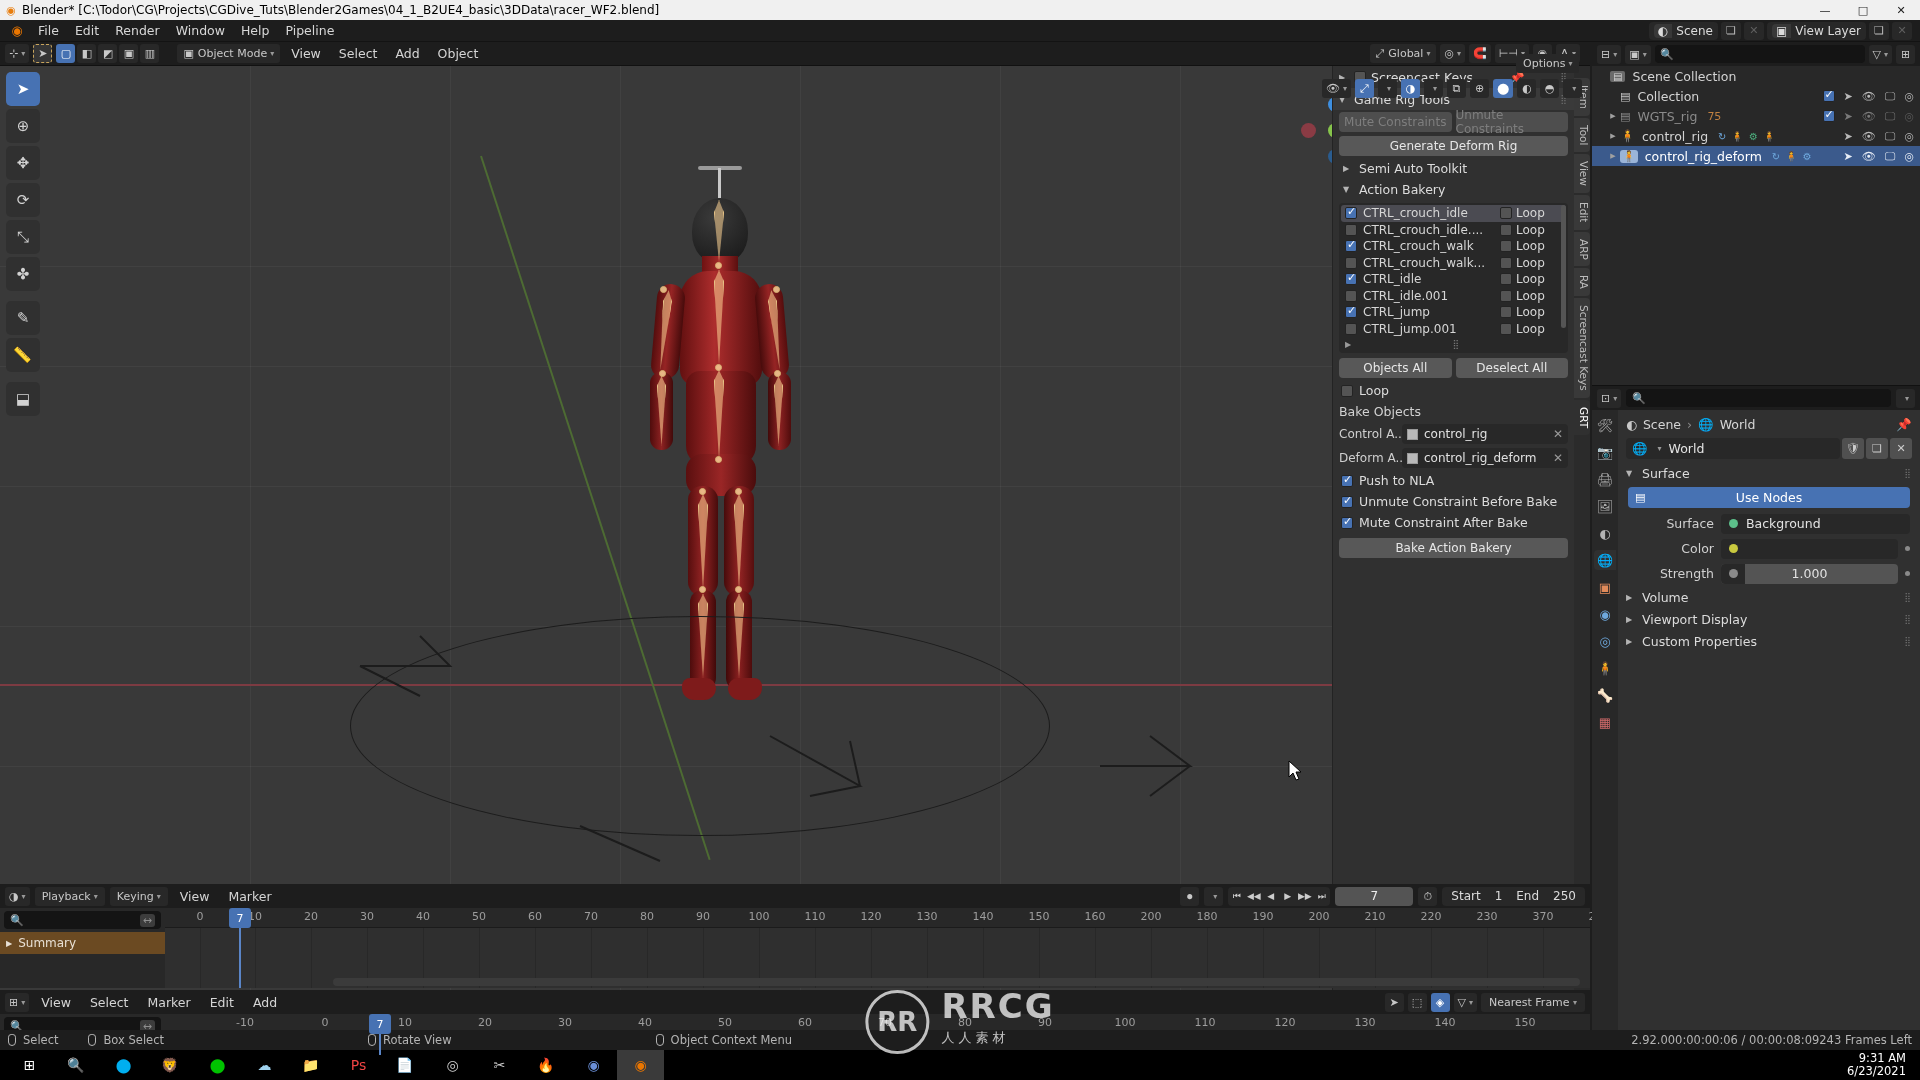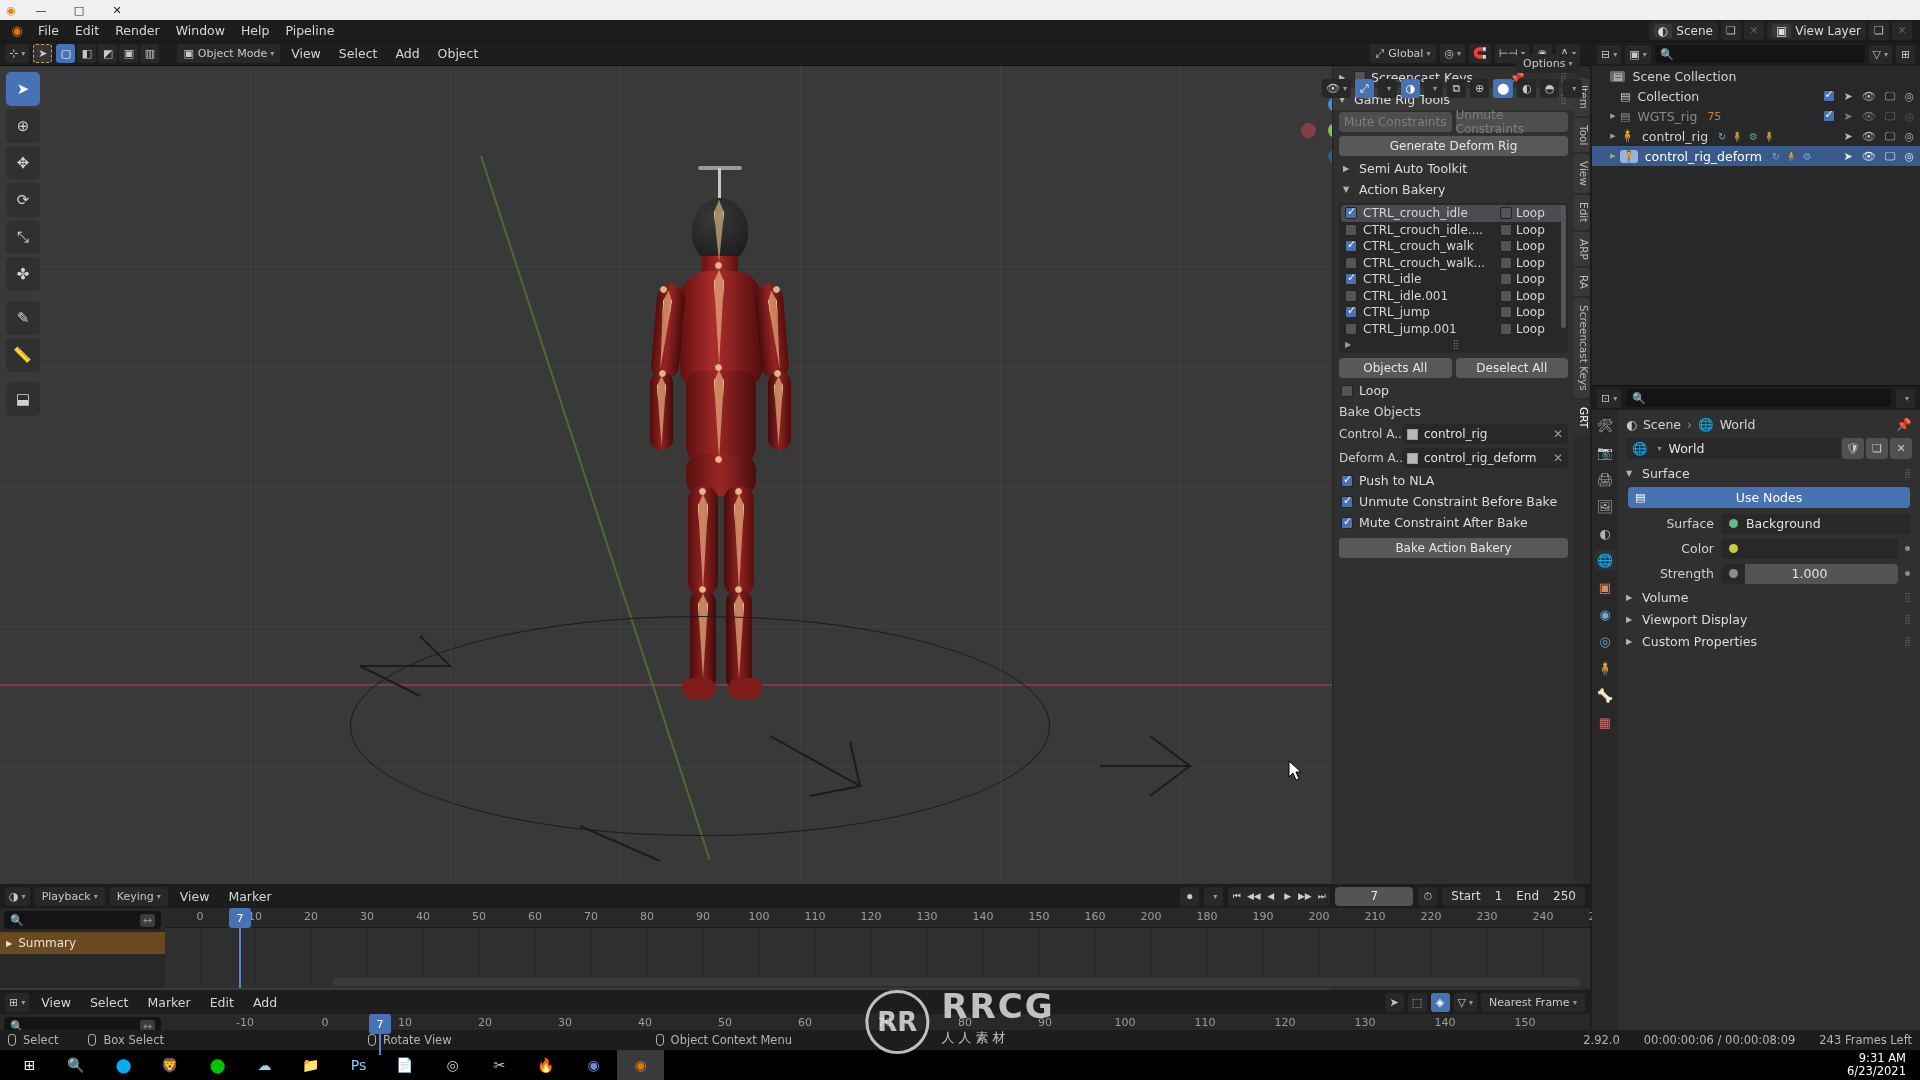--- a/index.html
+++ b/index.html
@@ -195,21 +195,21 @@
   .ch-row.sel { background:#4b6b9e; color:#fff; }
   .ch-row.act { background:#c0a070; color:#3a2c13; }
   .dp-ruler { position:absolute; left:165px; top:24px; right:0; height:20px; background:#282828; }
   .dp-grid { position:absolute; left:165px; top:44px; right:0; bottom:0; background:#2f2f2f; }
 
   
   .statusbar { position:absolute; left:0; top:1030px; width:1920px; height:20px; background:#1d1d1d;
       display:flex; align-items:center; font-size:11.5px; color:#b4b4b4; padding:0 8px; gap:7px; }
   .mouse-ico { display:inline-block; width:8px; height:12px; border:1.3px solid #b4b4b4;
       border-radius:4px 4px 5px 5px; position:relative; vertical-align:-2px; }
-  .sb-right { margin-left:auto; display:flex; gap:24px; }
+  .sb-right { margin-left:auto; display:flex; }
 
   
   .taskbar { position:absolute; left:0; top:1050px; width:1920px; height:30px; background:#000; display:flex;
       align-items:center; padding-left:6px; }
   .tb-app { width:47px; height:30px; display:flex; align-items:center; justify-content:center;
       font-size:14px; color:#fff; }
   .tb-app.active { background:#3a3a3a; }
   .clock { margin-left:auto; text-align:right; line-height:13px; font-size:11.5px; color:#fff;
       padding-right:14px; }
 
@@ -225,20 +225,21 @@
   .wm-txt { color:#fff; font-size:34px; font-weight:bold; letter-spacing:2px; line-height:32px; }
   .wm-sub { font-size:13px; letter-spacing:4px; font-weight:normal; }
 </style>
 </head>
 <body>
 
 <div class="app">
 
   <div class="titlebar">
     <div class="tb-icon">◉</div>
+    <div class="tb-text">Blender* [C:\Todor\CG\Projects\CGDive_Tuts\Blender2Games\04_1_B2UE4_basic\3DData\racer_WF2.blend]</div>
     <div class="tb-btns">
       <div>—</div>
       <div>□</div>
       <div class="close">✕</div>
     </div>
   </div>
 
   <div class="topbar">
     <div class="blender-logo">◉</div>
     <div class="menu-item">File</div>
@@ -633,21 +634,21 @@
           <div class="tick" style="left:818px">140</div>
           <div class="tick" style="left:874px">150</div>
           <div class="tick" style="left:930px">160</div>
           <div class="tick" style="left:986px">200</div>
           <div class="tick" style="left:1042px">180</div>
           <div class="tick" style="left:1098px">190</div>
           <div class="tick" style="left:1154px">200</div>
           <div class="tick" style="left:1210px">210</div>
           <div class="tick" style="left:1266px">220</div>
           <div class="tick" style="left:1322px">230</div>
-          <div class="tick" style="left:1378px">240</div>
+          <div class="tick" style="left:1378px">370</div>
           <div class="tick" style="left:1434px">250</div>
         </div>
 
         <div class="tl-grid">
           <div class="gline" style="left:35px"></div>
             <div class="gline" style="left:90px"></div>
           <div class="gline" style="left:146px"></div>
             <div class="gline" style="left:202px"></div>
           <div class="gline" style="left:258px"></div>
             <div class="gline" style="left:314px"></div>
@@ -994,21 +995,21 @@
   </div>
 
   <div class="taskbar">
     <div class="tb-app">⊞</div>
     <div class="tb-app">🔍</div>
     <div class="tb-app" style="color:#00aff0">⬤</div>
     <div class="tb-app" style="color:#fb542b">🦁</div>
     <div class="tb-app" style="color:#00c300">⬤</div>
     <div class="tb-app" style="color:#9fd2ef">☁</div>
     <div class="tb-app" style="color:#f0c14b">📁</div>
-    <div class="tb-app" style="color:#7dd3fc">Ps</div>
+    <div class="tb-app" style="color:#ef4444">Ps</div>
     <div class="tb-app" style="color:#d8e6f5">📄</div>
     <div class="tb-app" style="color:#cfcfcf">◎</div>
     <div class="tb-app" style="color:#cfcfcf">✂</div>
     <div class="tb-app" style="color:#ff7139">🔥</div>
     <div class="tb-app" style="color:#6a8fd8">◉</div>
     <div class="tb-app active" style="color:#ea7600">◉</div>
     <div class="clock">
       <div>9:31 AM</div>
       <div>6/23/2021</div>
     </div>

